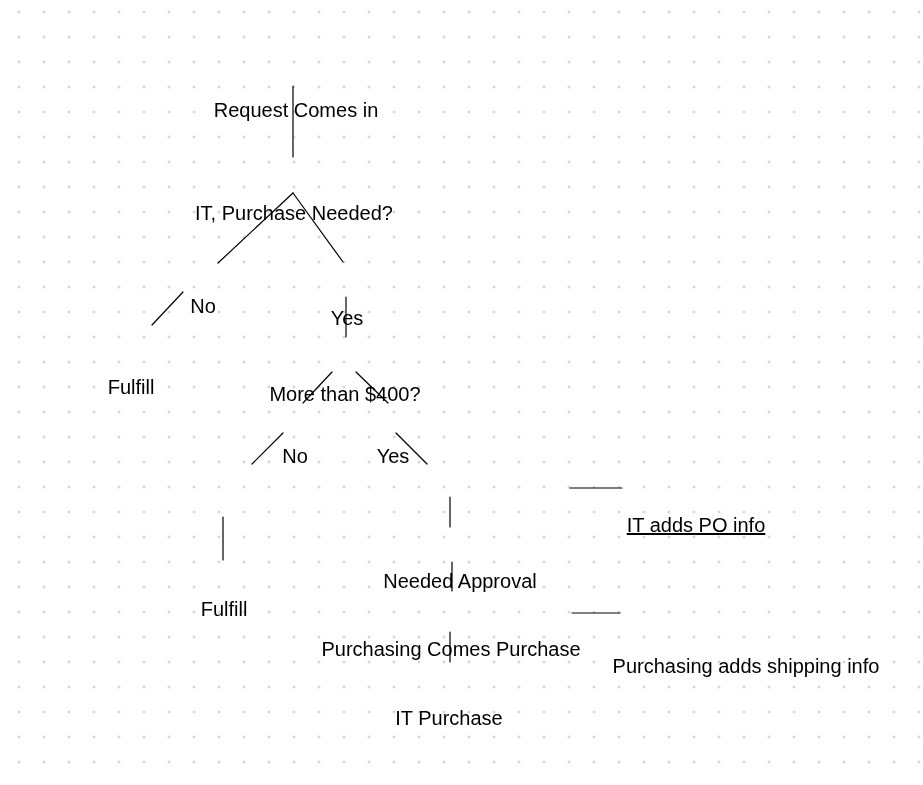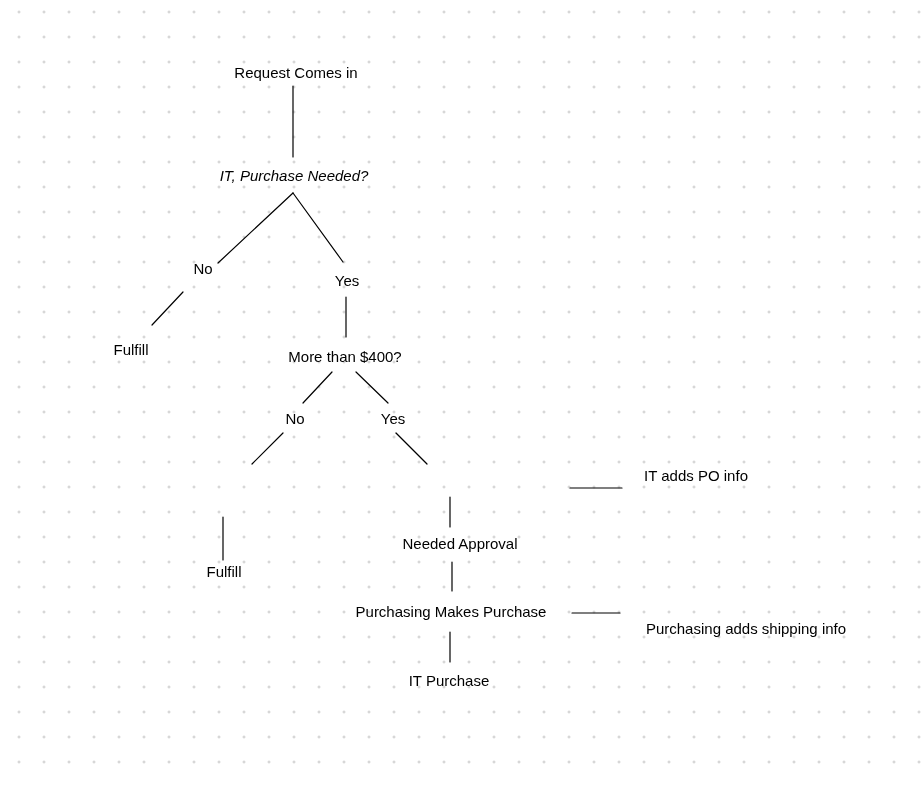--- a/index.html
+++ b/index.html
@@ -29,24 +29,25 @@
   }
   .edges line {
     stroke: #000000;
     stroke-width: 1.2;
     stroke-linecap: round;
   }
   .node {
     position: absolute;
     transform: translate(-50%, -50%);
     white-space: nowrap;
-    font-size: 15px;
+    font-size: 20px;
     line-height: 1.2;
     color: #000000;
     cursor: default;
+    margin-top: 37px;
   }
 </style>
 </head>
 <body>
 
 <div class="canvas">
 
   <svg class="edges" viewBox="0 0 923 785" xmlns="http://www.w3.org/2000/svg">
     <line x1="293" y1="86" x2="293" y2="157"></line>
     <line x1="293" y1="193" x2="218" y2="263"></line>
@@ -59,27 +60,27 @@
     <line x1="396" y1="433" x2="427" y2="464"></line>
     <line x1="223" y1="517" x2="223" y2="560"></line>
     <line x1="450" y1="497" x2="450" y2="527"></line>
     <line x1="570" y1="488" x2="622" y2="488"></line>
     <line x1="452" y1="562" x2="452" y2="591"></line>
     <line x1="572" y1="613" x2="620" y2="613"></line>
     <line x1="450" y1="632" x2="450" y2="662"></line>
   </svg>
 
   <div class="node" style="left:296px; top:73px;">Request Comes in</div>
-  <div class="node" style="left:294px; top:176px;font-style:italic;">IT, Purchase Needed?</div>
+  <div class="node" style="left:294px; top:176px;">IT, Purchase Needed?</div>
   <div class="node" style="left:203px; top:269px;">No</div>
   <div class="node" style="left:347px; top:281px;">Yes</div>
   <div class="node" style="left:131px; top:350px;">Fulfill</div>
   <div class="node" style="left:345px; top:357px;">More than $400?</div>
   <div class="node" style="left:295px; top:419px;">No</div>
   <div class="node" style="left:393px; top:419px;">Yes</div>
   <div class="node" style="left:224px; top:572px;">Fulfill</div>
-  <div class="node" style="left:696px; top:476px;">IT adds PO info</div>
+  <div class="node" style="left:696px; top:488px;text-decoration:underline;">IT adds PO info</div>
   <div class="node" style="left:460px; top:544px;">Needed Approval</div>
-  <div class="node" style="left:451px; top:612px;">Purchasing Makes Purchase</div>
+  <div class="node" style="left:451px; top:612px;">Purchasing Comes Purchase</div>
   <div class="node" style="left:746px; top:629px;">Purchasing adds shipping info</div>
   <div class="node" style="left:449px; top:681px;">IT Purchase</div>
 
 </div>
 
 </body></html>

